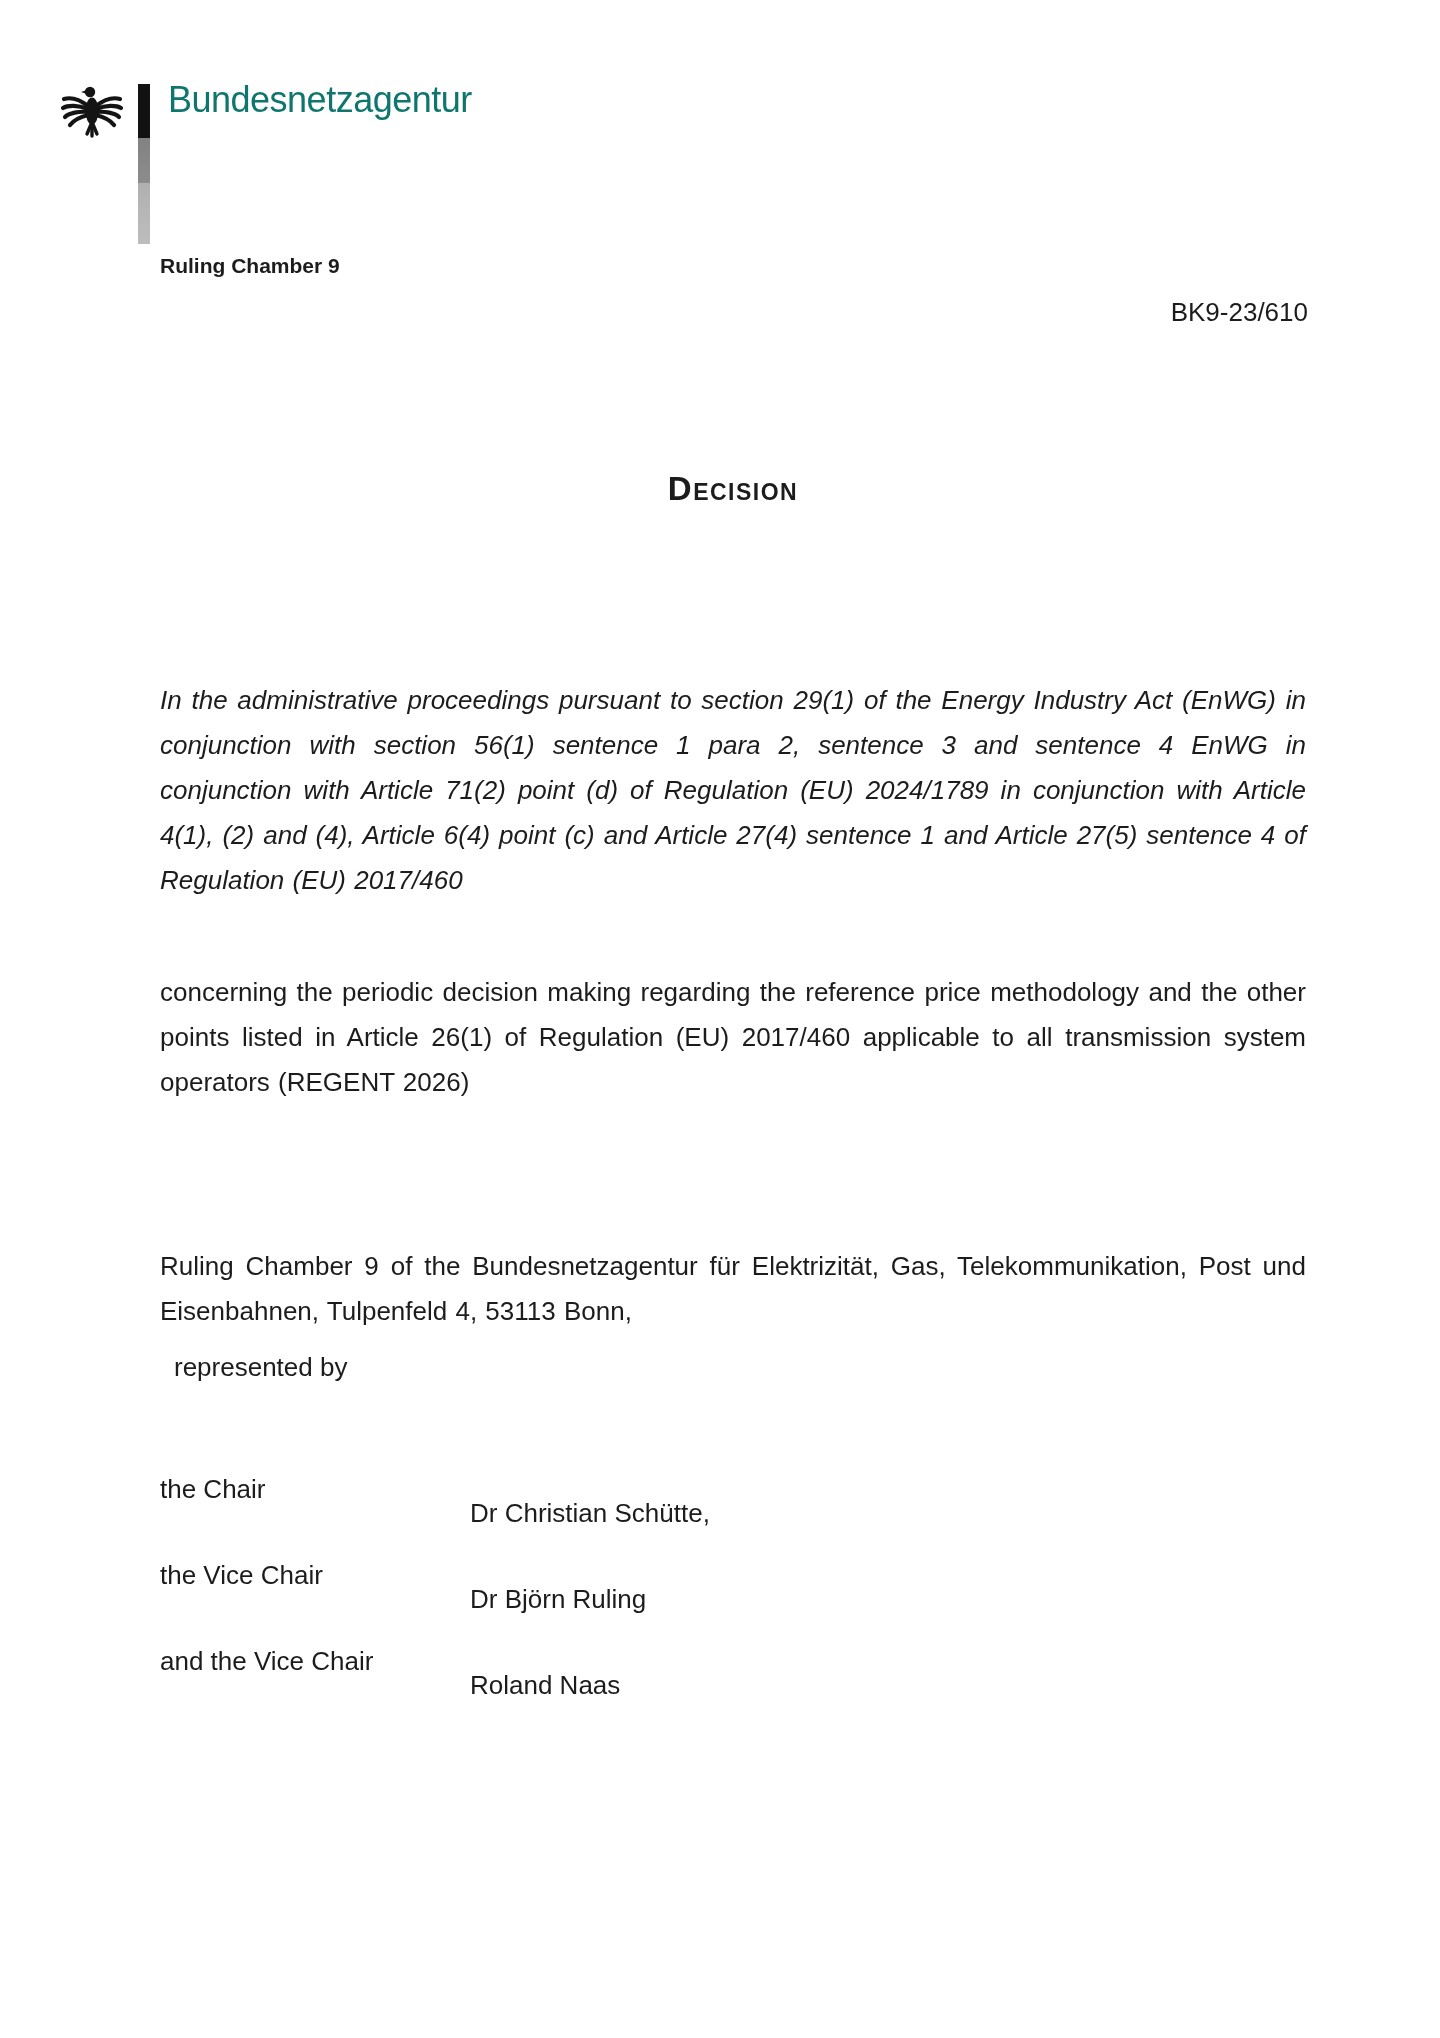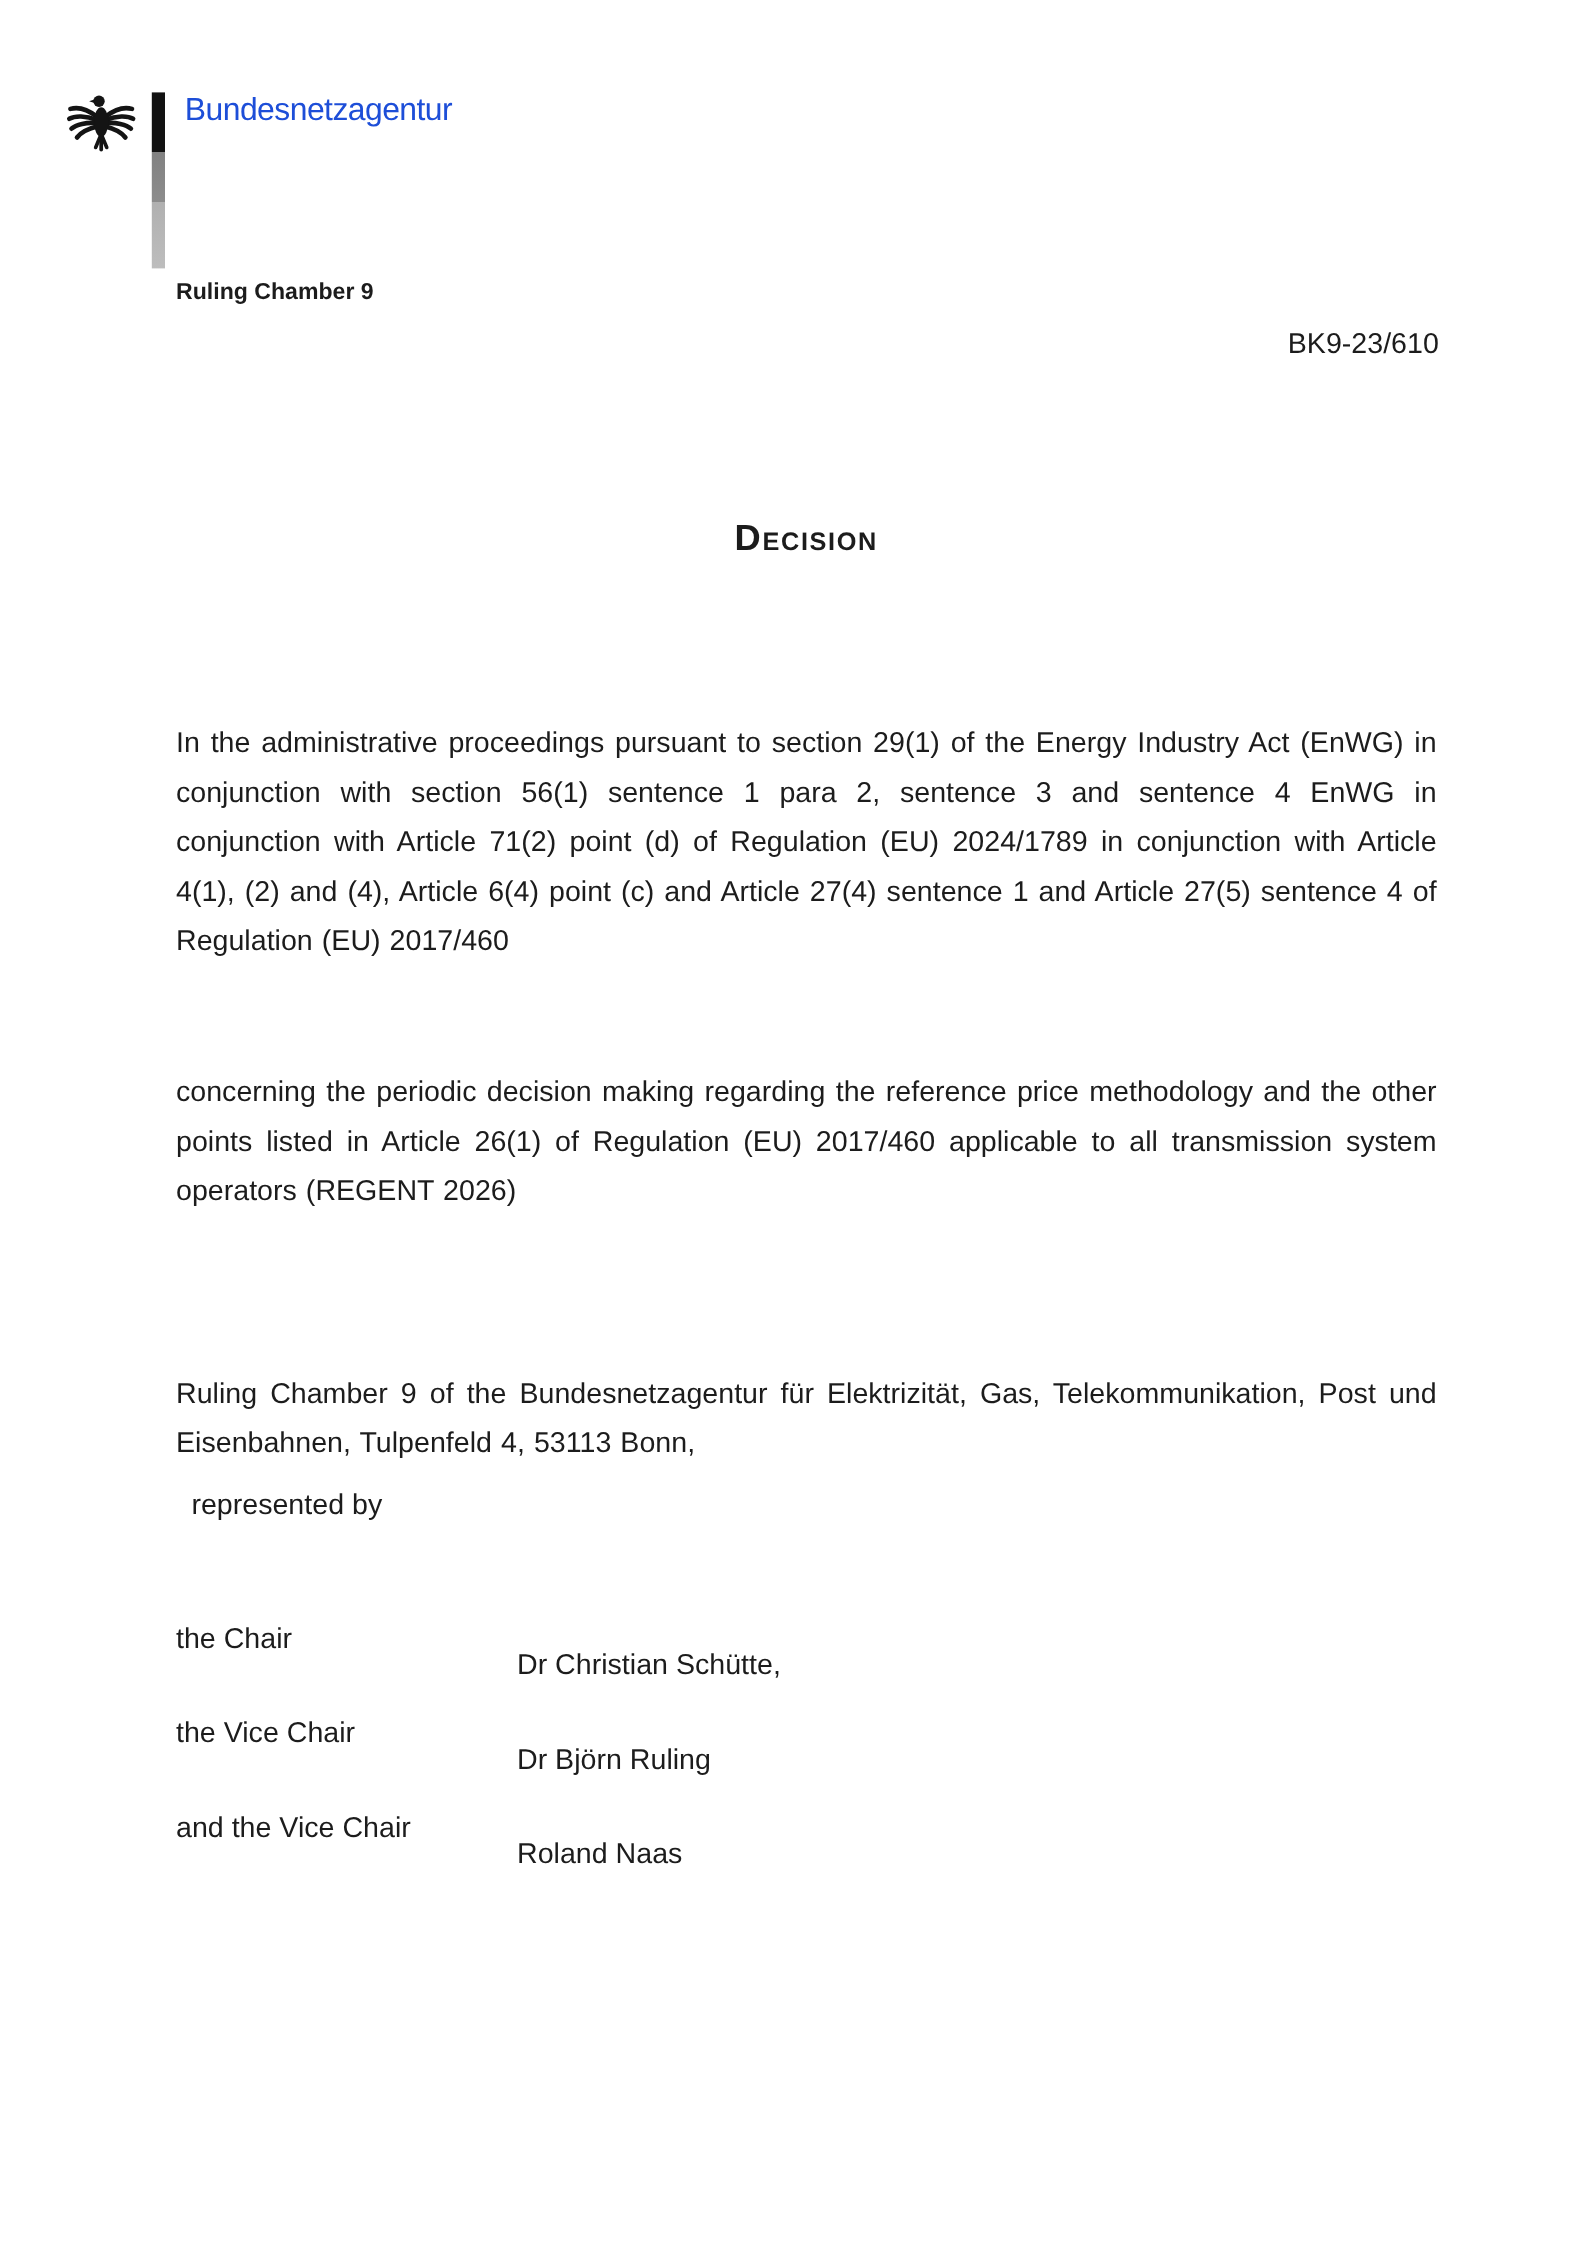--- a/index.html
+++ b/index.html
@@ -16,22 +16,22 @@
   .eagle{position:absolute;left:60px;top:80px;width:64px;height:60px;}
   .logo-bar{
     position:absolute;left:138px;top:84px;width:12px;height:160px;
     background:linear-gradient(to bottom,
       #121212 0%, #121212 34%,
       #828282 34%, #8c8c8c 62%,
       #b0b0b0 62%, #bdbdbd 100%);
   }
   .brand{
     position:absolute;left:168px;top:84px;
-    font-size:29px;line-height:32px;font-weight:500;
-    letter-spacing:-0.5px;color:#1d4ed8;
+    font-size:36px;line-height:32px;font-weight:500;
+    letter-spacing:-0.5px;color:#0f766e;
   }
   .chamber{
     position:absolute;left:160px;top:250px;
     font-size:21px;line-height:32px;font-weight:bold;
   }
   .case-number{
     position:absolute;right:132px;top:296px;
     font-size:26px;line-height:32px;text-align:left;
   }
   
@@ -42,21 +42,21 @@
     font-variant:small-caps;
     letter-spacing:1.5px;
   }
   
   .para{
     position:absolute;left:160px;width:1146px;
     font-size:26px;line-height:45px;
     text-align:justify;text-justify:inter-word;
     word-spacing:1px;
   }
-  .para1{top:653px;}
+  .para1{top:678px;font-style:italic;}
   .para2{top:970px;}
   .para3{top:1244px;}
   .represented{
     position:absolute;left:174px;top:1345px;
     font-size:26px;line-height:45px;
   }
   .reps{
     position:absolute;left:160px;top:1467px;width:1146px;
     font-size:26px;line-height:45px;
   }

